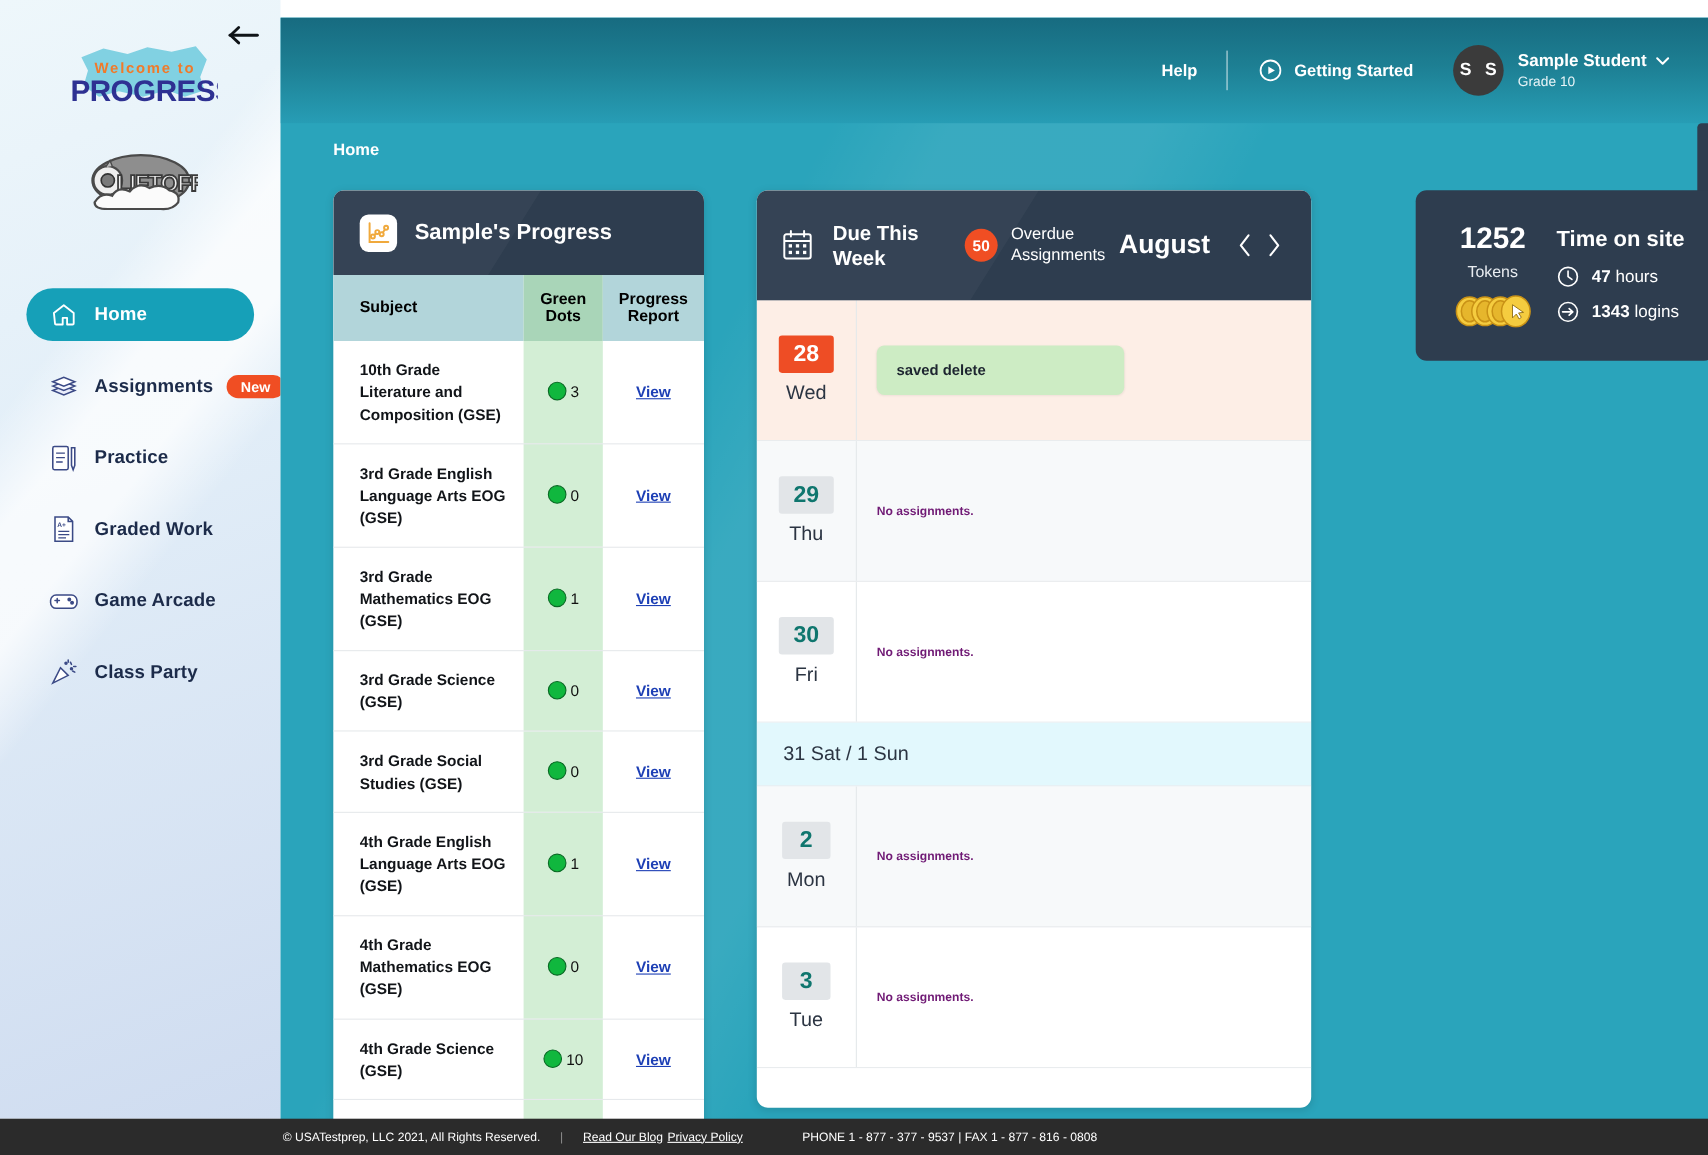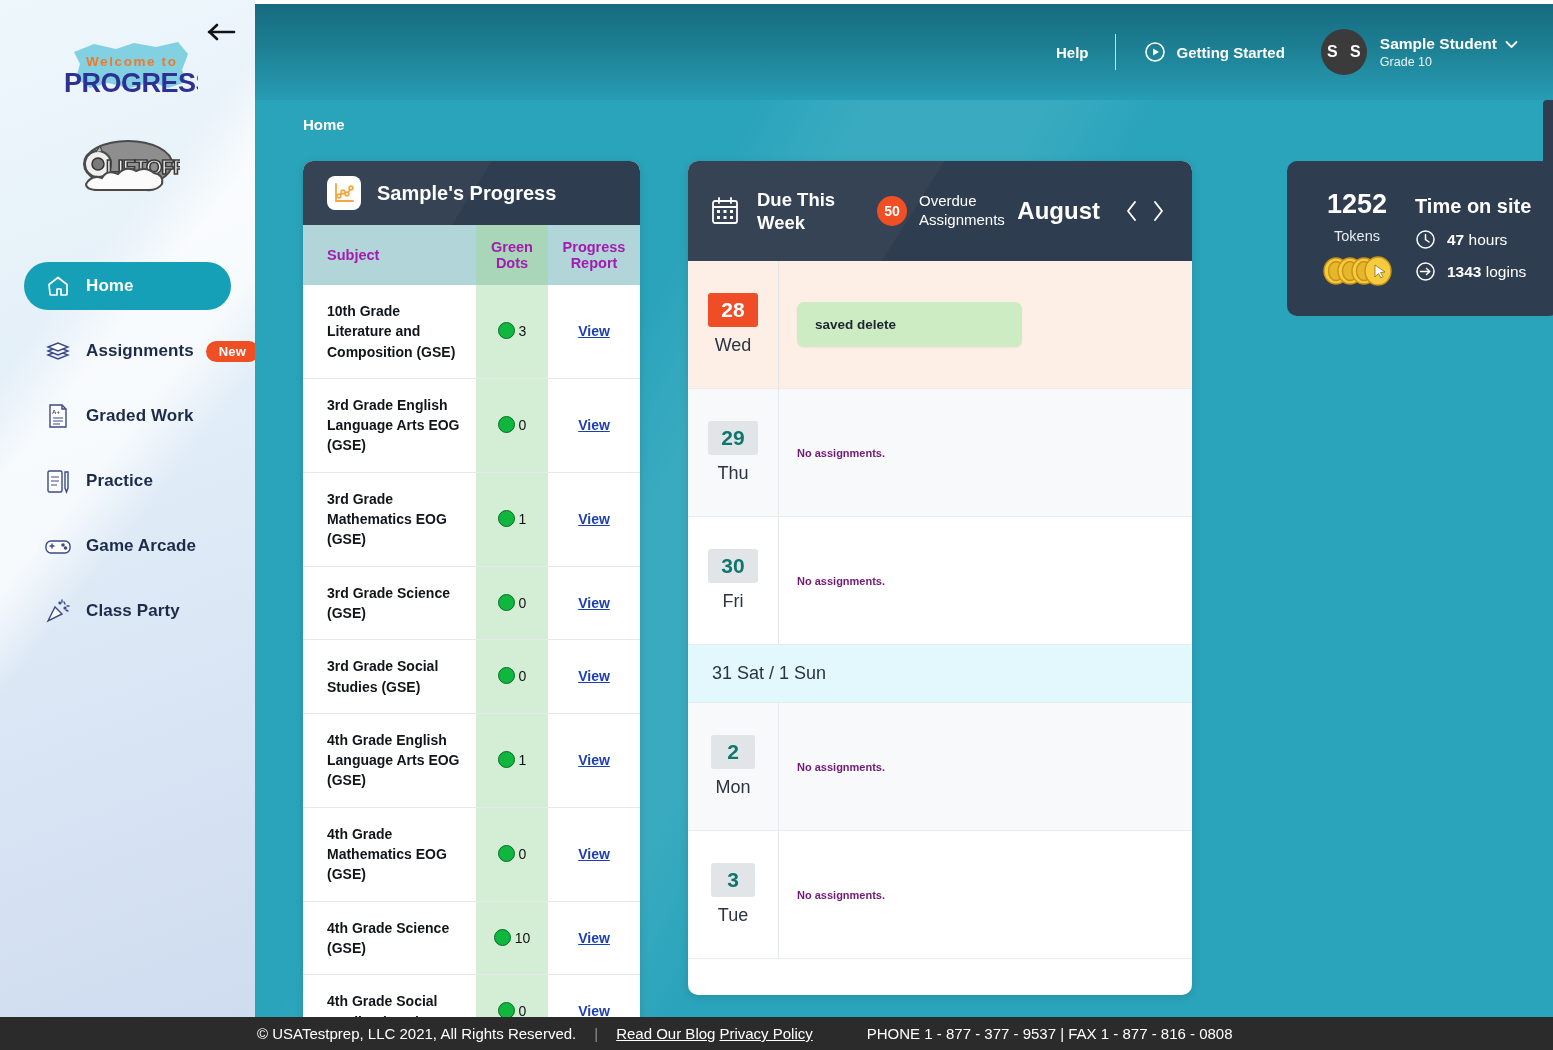--- a/index.html
+++ b/index.html
@@ -45,21 +45,21 @@
     display: flex; align-items: center; justify-content: center; flex: 0 0 28px;
   }
   .badge-new {
     margin-left: 12px; background: #f04e23; color: #fff;
     font-size: 13px; font-weight: 700; border-radius: 12px;
     padding: 4px 13px; line-height: 1;
   }
 
   
   .main {
-    position: absolute; left: 255px; top: 4px; right: 0; height: 1017px;
+    position: absolute; left: 255px; top: 16px; right: 0; height: 1017px;
     background:
       linear-gradient(118deg, rgba(255,255,255,0) 30%, rgba(255,255,255,.07) 36%, rgba(255,255,255,.07) 46%, rgba(255,255,255,0) 52%),
       #2aa4bb;
     overflow: hidden;
   }
   .topbar {
     position: relative; height: 96px; width: 100%;
     background: linear-gradient(180deg, #176b80 0%, #1d7f93 45%, #279db5 100%);
     display: flex; align-items: center; justify-content: flex-end;
     padding-right: 35px;
@@ -95,37 +95,37 @@
   
   .cards { position: absolute; left: 48px; top: 157px; right: 0; }
 
   
   .card-progress {
     position: absolute; left: 0; top: 0; width: 337px; height: 860px;
     background: #fff; border-radius: 10px 10px 0 0; overflow: hidden;
     box-shadow: 0 2px 8px rgba(0,0,0,.13);
   }
   .pc-header {
-    height: 64px; background: #2e3d4f; display: flex; align-items: center;
+    height: 77px; background: #2e3d4f; display: flex; align-items: center;
     padding-left: 24px; position: relative; overflow: hidden;
   }
   .pc-header::after {
     content:""; position:absolute; left:-40px; top:-80px; width:190px; height:230px;
     background: rgba(255,255,255,.035); transform: rotate(32deg);
   }
   .pc-icon {
     width: 34px; height: 34px; border-radius: 8px; background: #fff;
     display: flex; align-items: center; justify-content: center; margin-right: 16px;
     position: relative; z-index: 1;
   }
   .pc-title { color: #fff; font-size: 20px; font-weight: 700; position: relative; z-index:1; }
 
   table.progress-table { width: 100%; border-collapse: collapse; }
   table.progress-table th {
-    background: #b2d5da; color: #a21caf; font-size: 14.5px; font-weight: 700;
+    background: #b2d5da; color: #000000; font-size: 14.5px; font-weight: 700;
     text-align: left; padding: 14px 0 14px 24px; vertical-align: middle;
   }
   table.progress-table th.col-dots {
     background: #a9d5b8; text-align: center; padding-left: 0; width: 72px;
   }
   table.progress-table th.col-report { text-align: center; padding-left: 0; width: 92px; }
   table.progress-table td {
     font-size: 14px; font-weight: 700; color: #111418;
     padding: 16px 8px 16px 24px; border-bottom: 1px solid #e6e9ec;
     vertical-align: middle; line-height: 1.45;
@@ -210,21 +210,21 @@
   .tok-right { margin-left: 8px; }
   .tos-title { color: #fff; font-size: 20px; font-weight: 700; }
   .tos-row { display: flex; align-items: center; margin-top: 11px; }
   .tos-icon { margin-right: 11px; display:flex; }
   .tos-text { color: #fff; font-size: 15.5px; }
   .tos-text b { font-weight: 700; }
 
   
   .footer {
     position: absolute; left: 0; bottom: 0; width: 1553px; height: 33px;
-    background: #2b2b2b; color: #fff; font-size: 15px;
+    background: #2b2b2b; color: #fff; font-size: 11px;
     display: flex; align-items: center;
   }
   .f-copy { margin-left: 257px; }
   .f-sep { margin: 0 18px; color: #8d8d8d; }
   .f-link { color: #fff; text-decoration: underline; cursor: pointer; margin-right: 4px; }
   .f-phone { margin-left: 50px; }
 
   
   .edge-widget {
     position: absolute; right: 0; top: 96px; width: 10px; height: 78px;
@@ -284,39 +284,39 @@
             <path d="M3 12 L13 8 L23 12 L13 16 Z" fill="#f3f5fd"></path>
             <path d="M3 8 L13 4 L23 8 L13 12 Z" fill="#ffffff"></path>
           </svg>
         </span>
         <span>Assignments</span>
         <span class="badge-new">New</span>
       </div>
 
       <div class="nav-item">
         <span class="nav-icon">
+          <svg width="26" height="26" viewBox="0 0 26 26" fill="none" stroke="#3b4a86" stroke-width="1.4">
+            <rect x="3" y="3" width="14" height="21" rx="1.5" fill="#ffffff"></rect>
+            <path d="M6 9 H14 M6 13 H14 M6 17 H12" stroke-width="1.2"></path>
+            <path d="M20 4 H23 V20 L21.5 24 L20 20 Z" fill="#ffffff"></path>
+          </svg>
+        </span>
+        <span>Practice</span>
+      </div>
+
+      <div class="nav-item">
+        <span class="nav-icon">
           <svg width="24" height="26" viewBox="0 0 24 26" fill="none" stroke="#3b4a86" stroke-width="1.4">
             <path d="M4 2 H16 L20 6 V24 H4 Z" fill="#ffffff"></path>
             <path d="M16 2 V6 H20"></path>
             <text x="6" y="11" font-size="6" fill="#3b4a86" stroke="none" font-family="Liberation Sans, sans-serif" font-weight="bold">A+</text>
             <path d="M7 15 H17 M7 18 H17 M7 21 H14" stroke-width="1.2"></path>
           </svg>
         </span>
         <span>Graded Work</span>
-      </div>
-
-      <div class="nav-item">
-        <span class="nav-icon">
-          <svg width="26" height="26" viewBox="0 0 26 26" fill="none" stroke="#3b4a86" stroke-width="1.4">
-            <rect x="3" y="3" width="14" height="21" rx="1.5" fill="#ffffff"></rect>
-            <path d="M6 9 H14 M6 13 H14 M6 17 H12" stroke-width="1.2"></path>
-            <path d="M20 4 H23 V20 L21.5 24 L20 20 Z" fill="#ffffff"></path>
-          </svg>
-        </span>
-        <span>Practice</span>
       </div>
 
       <div class="nav-item">
         <span class="nav-icon">
           <svg width="28" height="22" viewBox="0 0 28 22" fill="none" stroke="#3b4a86" stroke-width="1.4">
             <rect x="2" y="6" width="24" height="12" rx="5" fill="#ffffff"></rect>
             <path d="M8 9 V13 M6 11 H10" stroke-linecap="round"></path>
             <circle cx="19" cy="10" r="1.1" fill="#3b4a86"></circle>
             <circle cx="21.5" cy="13" r="1.1" fill="#3b4a86"></circle>
           </svg>

